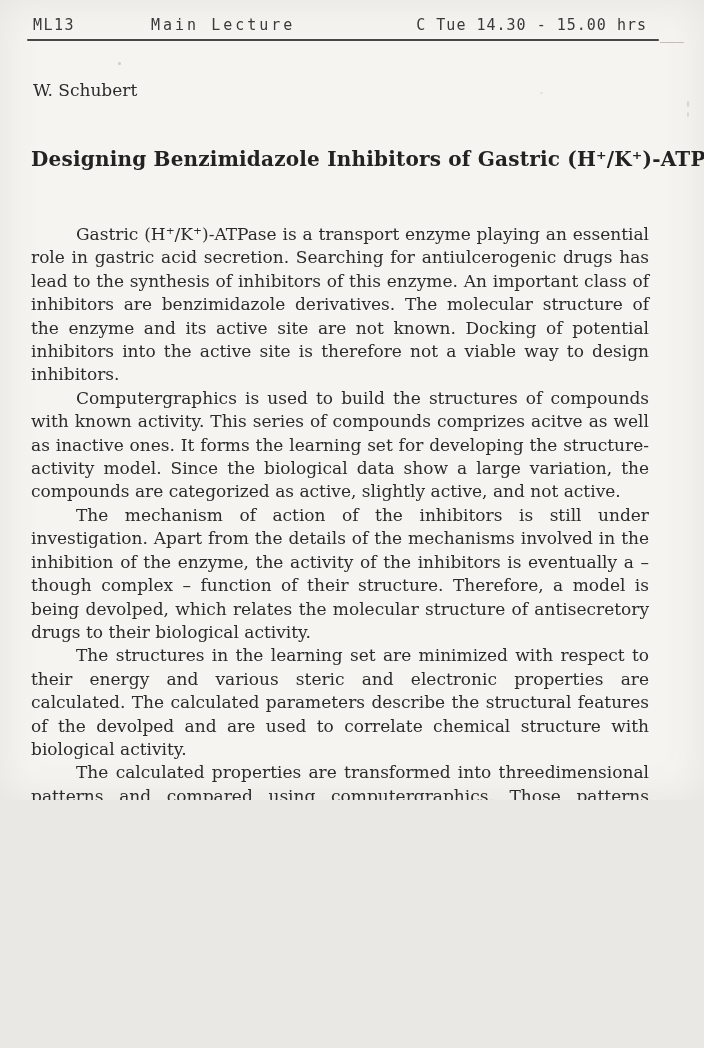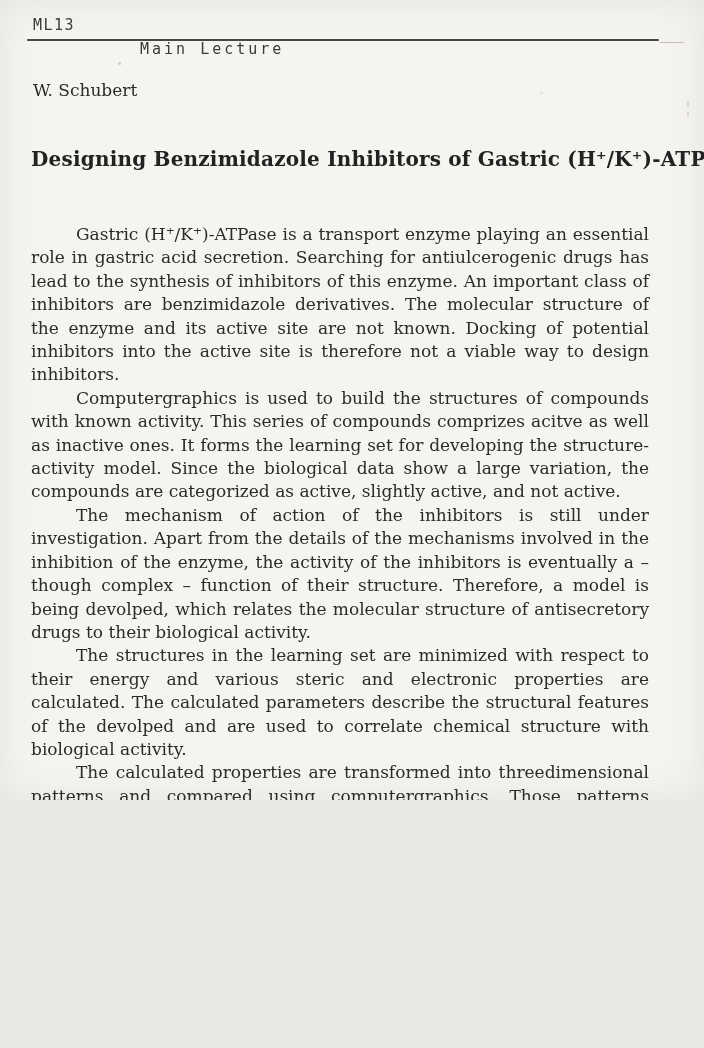--- a/index.html
+++ b/index.html
@@ -15,21 +15,21 @@
     box-shadow: inset 0 0 40px rgba(120,115,105,0.12);
     overflow: hidden;
   }
   
   .header {
     position: absolute; top: 16px; left: 0; width: 704px; height: 24px;
     font-family: "DejaVu Sans Mono", "Liberation Mono", monospace;
     font-size: 15px; color: #3a3a3a;
   }
   .header .code    { position: absolute; left: 33px;  letter-spacing: 1.5px; }
-  .header .session { position: absolute; left: 140px; letter-spacing: 3px; margin-top: 24px; }
+  .header .session { position: absolute; left: 151px; letter-spacing: 3px; }
   .header .time    { position: absolute; right: 57px; letter-spacing: 1px; }
   .rule {
     position: absolute; top: 39px; left: 27px; width: 632px; height: 2px;
     background: #474747; border-radius: 1px;
   }
   .rule-tick {
     position: absolute; top: 42px; left: 660px; width: 24px; height: 1px;
     background: #c3bfb7;
   }
   
@@ -67,20 +67,21 @@
   .speck.s5 { left: 540px; top: 92px;  width: 3px; height: 2px; opacity: .25; }
 </style>
 </head>
 <body>
 
 <div class="page">
 
   <div class="header">
     <span class="code">ML13</span>
     <span class="session">Main Lecture</span>
+    <span class="time">C Tue 14.30 - 15.00 hrs</span>
   </div>
   <div class="rule"></div>
   <div class="rule-tick"></div>
 
   <div class="author">
     <div>W. Schubert</div>
   </div>
 
   <div class="title">Designing Benzimidazole Inhibitors of Gastric (H⁺/K⁺)-ATPase</div>
 

